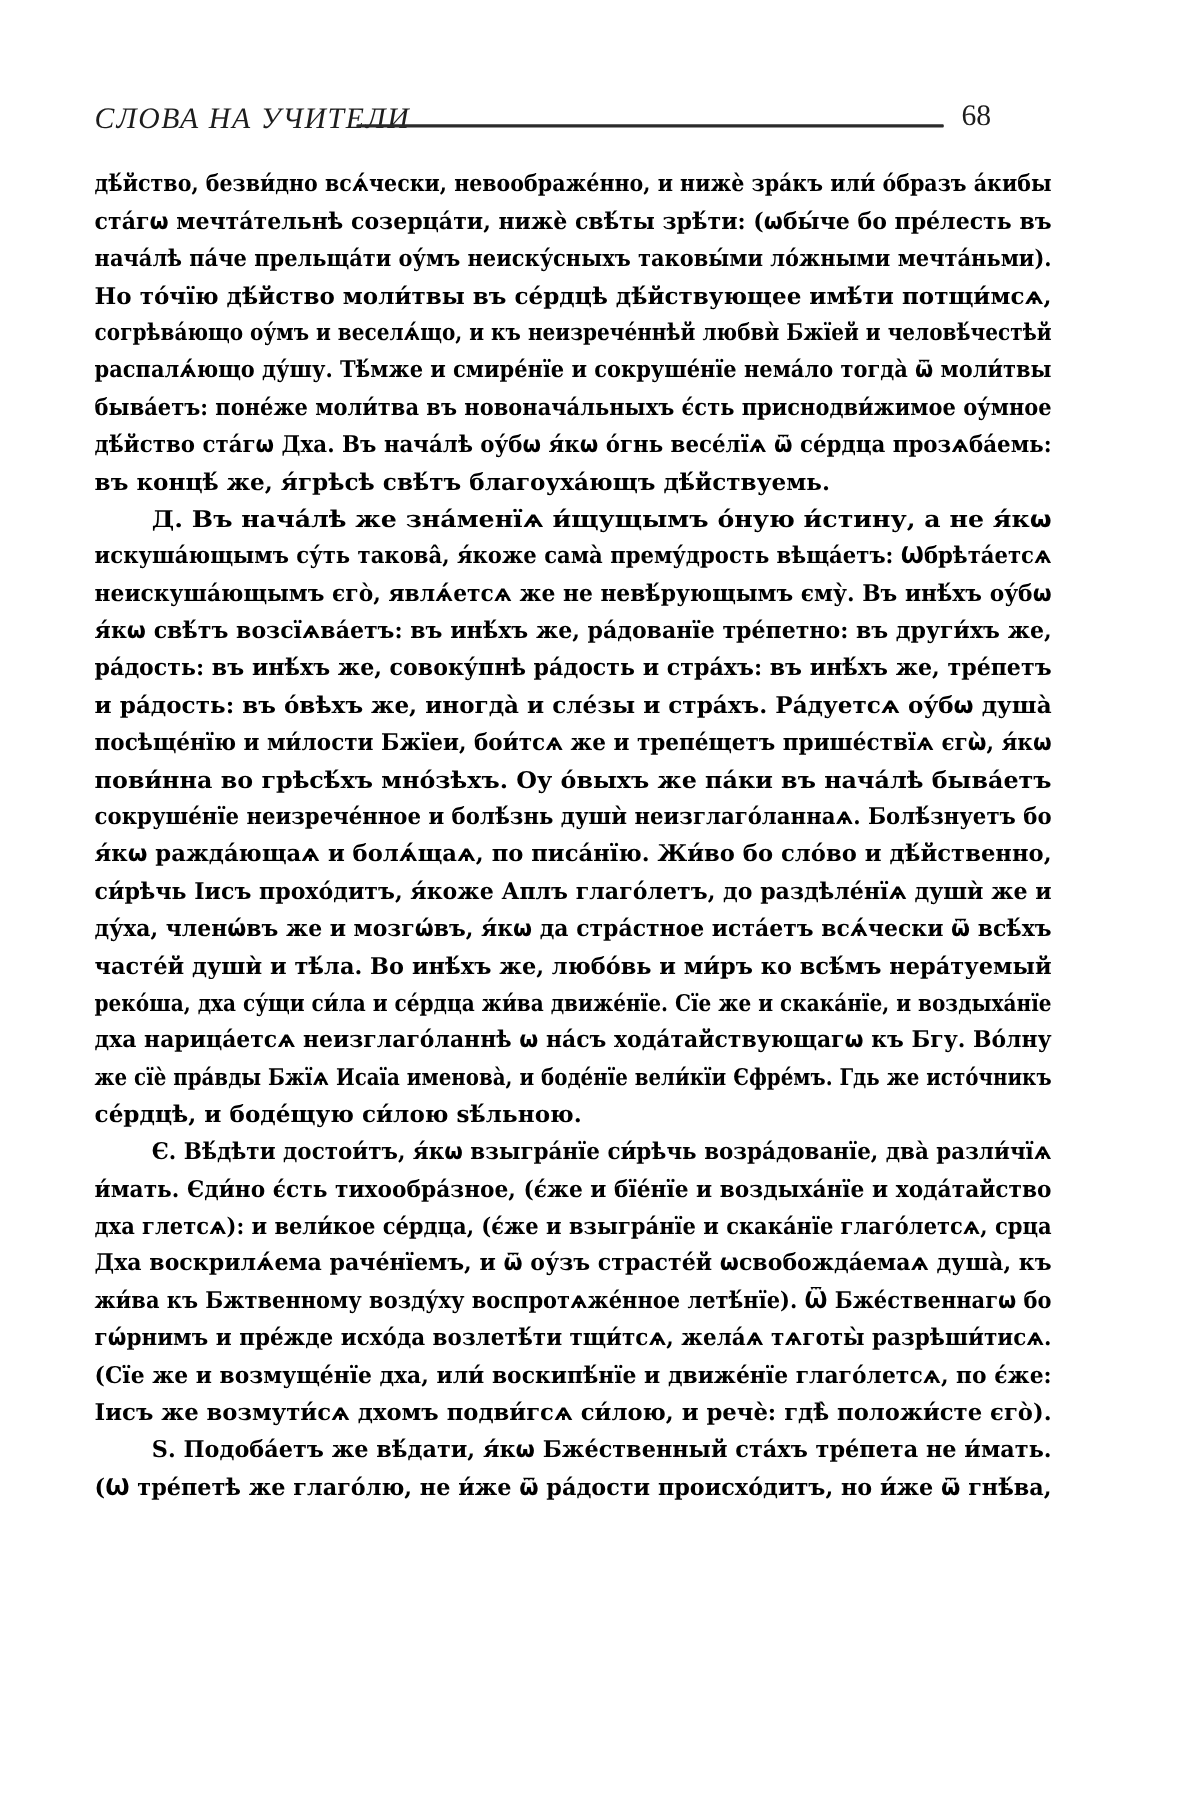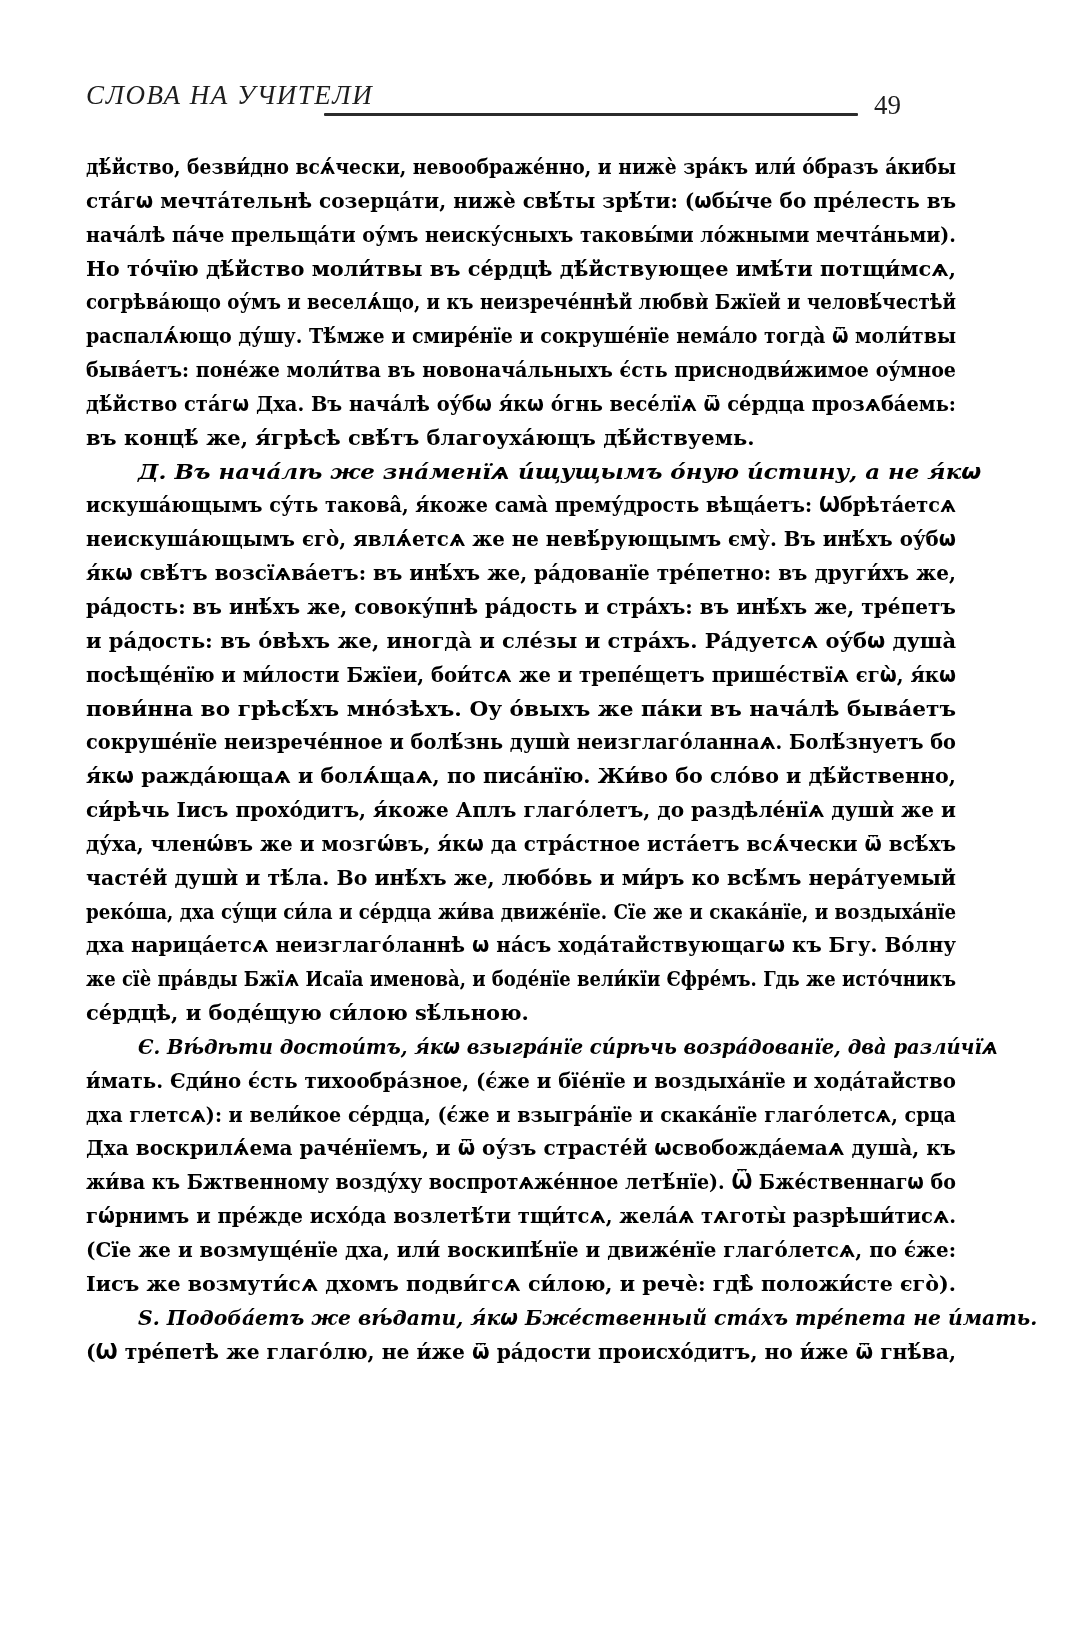--- a/index.html
+++ b/index.html
@@ -6,21 +6,21 @@
   .page{
     position:relative;
     width:1080px;height:1641px;
     margin:0 auto;
     background:#ffffff;
     overflow:hidden;
     font-family:"DejaVu Serif","DejaVu Sans",serif;
   }
   .header{position:absolute;left:0;top:0;width:1080px;height:60px;}
   .header-title{
-    position:absolute;left:86px;top:80px;
+    position:absolute;left:86px;top:92px;
     font-family:"Liberation Serif","DejaVu Serif",serif;
     font-style:italic;font-weight:400;
     font-size:27px;letter-spacing:1.5px;
     color:#1d1d1d;white-space:nowrap;
   }
   .header-rule{
     position:absolute;left:324px;top:113px;
     width:534px;height:3px;background:#2b2b2b;border-radius:1px;
   }
   .page-number{
@@ -39,30 +39,30 @@
     position:relative;
     height:33.85px;line-height:33.85px;
     white-space:nowrap;
     overflow:visible;
   }
   .line .stretch{
     display:inline-block;
     transform-origin:0 50%;
     white-space:nowrap;
   }
-  .line.indent{padding-left:52px;font-style:italic;}
+  .line.indent{padding-left:52px;}
 </style>
 </head>
 <body>
 
 <div class="page">
   <div class="header">
     <div class="header-title">СЛОВА НА УЧИТЕЛИ</div>
     <div class="header-rule"></div>
-    <div class="page-number">49</div>
+    <div class="page-number">68</div>
   </div>
   <div class="text-block" id="text-block">
       <div class="line"><span class="stretch" style="transform: scaleX(0.891322);">дѣ́йство, безви́дно всѧ́чески, невоображе́нно, и нижѐ зра́къ или́ о́бразъ а́кибы</span></div>
       <div class="line"><span class="stretch" style="transform: scaleX(0.953964);">ста́гѡ мечта́тельнѣ созерца́ти, нижѐ свѣ́ты зрѣ́ти: (ѡбы́че бо пре́лесть въ</span></div>
       <div class="line"><span class="stretch" style="transform: scaleX(0.907254);">нача́лѣ па́че прельща́ти оу́мъ неиску́сныхъ таковы́ми ло́жными мечта́ньми).</span></div>
       <div class="line"><span class="stretch" style="transform: scaleX(0.996688);">Но то́чїю дѣ́йство моли́твы въ се́рдцѣ дѣ́йствующее имѣ́ти потщи́мсѧ,</span></div>
       <div class="line"><span class="stretch" style="transform: scaleX(0.867546);">согрѣва́ющо оу́мъ и веселѧ́що, и къ неизрече́ннѣй любвѝ Бжїей и человѣ́честѣй</span></div>
       <div class="line"><span class="stretch" style="transform: scaleX(0.906885);">распалѧ́ющо ду́шу. Тѣ́мже и смире́нїе и сокруше́нїе нема́ло тогда̀ ѿ моли́твы</span></div>
       <div class="line"><span class="stretch" style="transform: scaleX(0.908572);">быва́етъ: поне́же моли́тва въ новонача́льныхъ є́сть приснодви́жимое оу́мное</span></div>
       <div class="line"><span class="stretch" style="transform: scaleX(0.924502);">дѣ́йство ста́гѡ Дха. Въ нача́лѣ оу́бѡ я́кѡ о́гнь весе́лїѧ ѿ се́рдца прозѧба́емь:</span></div>

